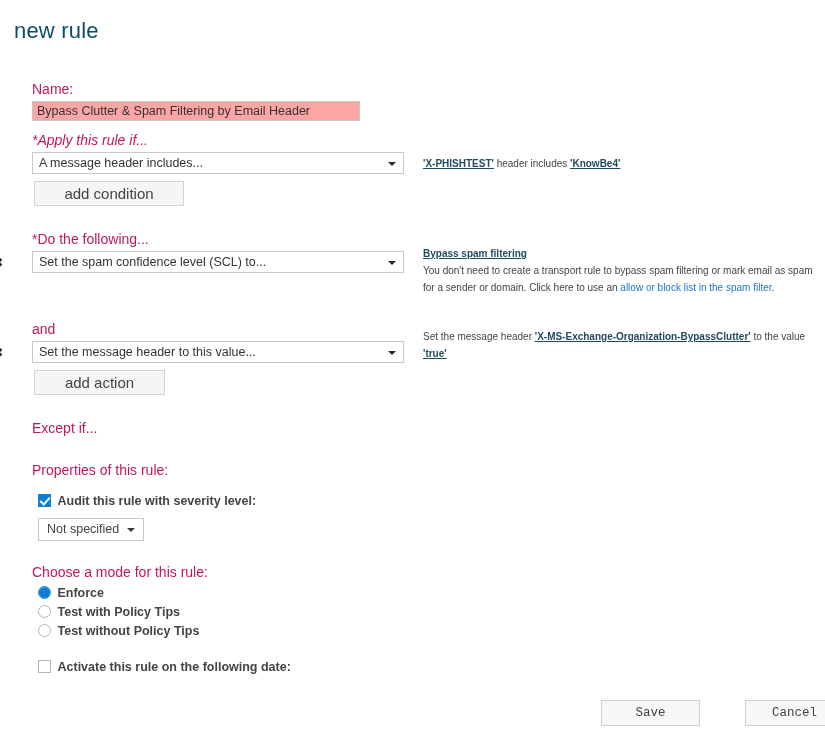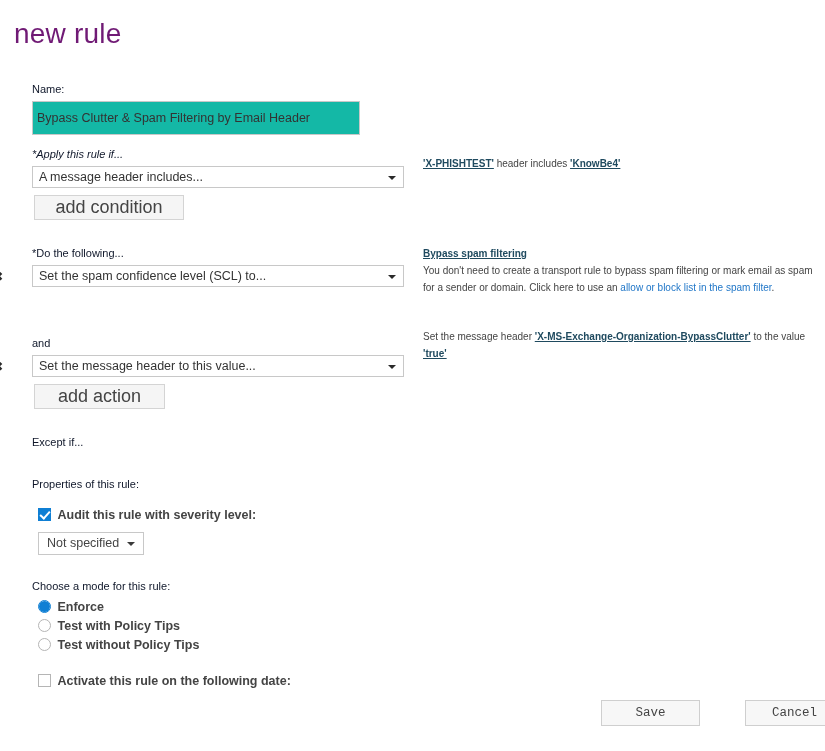--- a/index.html
+++ b/index.html
@@ -14,47 +14,47 @@
     font-size: 12.5px;
     color: #444444;
     position: relative;
     overflow: hidden;
   }
 
   .page-title {
     position: absolute;
     left: 14px;
     top: 18px;
-    font-size: 28px;
+    font-size: 22px;
     font-weight: 400;
-    color: #701a75;
+    color: #0c4a6e;
     letter-spacing: 0.2px;
   }
 
   
   .left-col {
     position: absolute;
     left: 32px;
     top: 81px;
     width: 372px;
   }
 
   .field-label {
-    font-size: 11px;
-    color: #0f172a;
+    font-size: 14px;
+    color: #be185d;
     line-height: 16px;
     margin: 0 0 4px 0;
   }
 
   .text-input {
     box-sizing: border-box;
     width: 328px;
-    height: 34px;
+    height: 20px;
     border: 1px solid #c8c8c8;
-    background: #14b8a6;
+    background: #fca5a5;
     font-family: "Liberation Sans", sans-serif;
     font-size: 12.5px;
     color: #333;
     padding: 8px 4px;
     line-height: 20px;
     outline: none;
     display: block;
   }
 
   .select-row {
@@ -125,21 +125,21 @@
     border-top: 4px solid #3a3a3a;
   }
 
   .btn-flat {
     box-sizing: border-box;
     width: 150px;
     height: 25px;
     border: 1px solid #d4d4d4;
     background: #f5f5f5;
     font-family: "Liberation Sans", sans-serif;
-    font-size: 18px;
+    font-size: 15px;
     color: #444;
     cursor: pointer;
     text-align: center;
     line-height: 23px;
     display: block;
   }
 
   
   .right-col {
     position: absolute;

